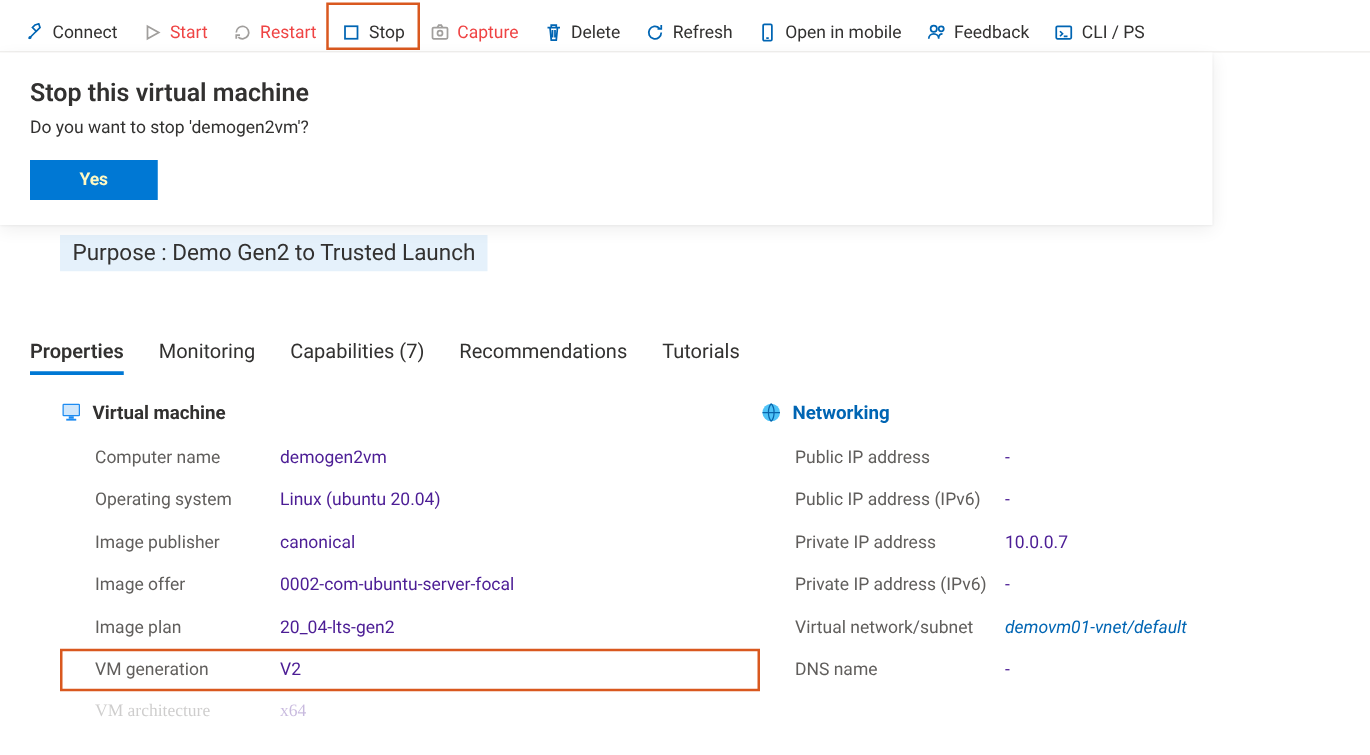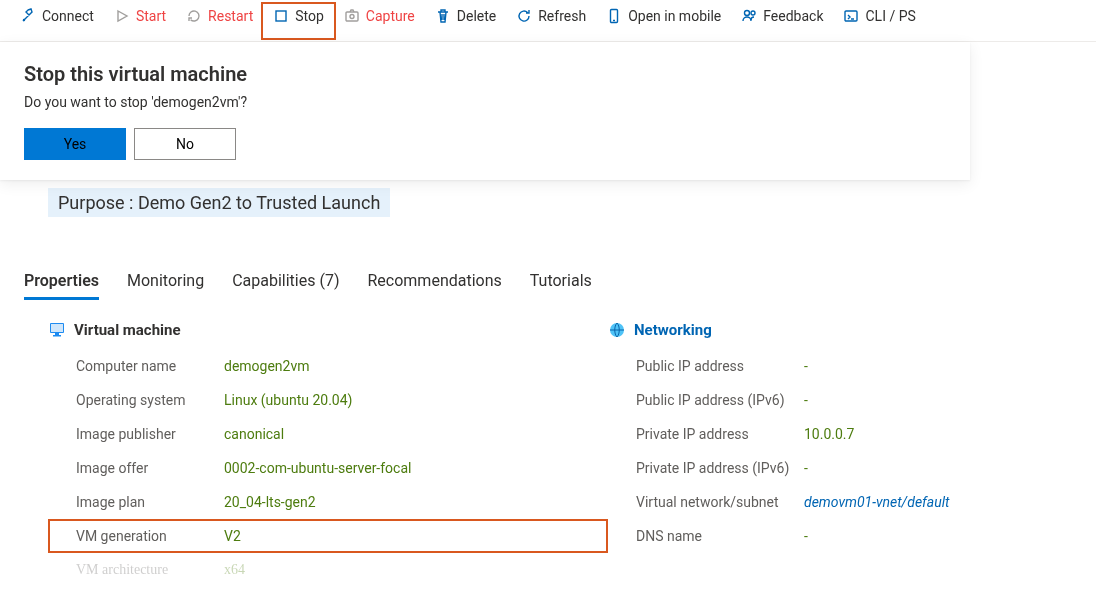--- a/index.html
+++ b/index.html
@@ -18,21 +18,21 @@
   .toolbar {
     display: flex;
     align-items: center;
     padding: 4px 10px;
     gap: 0;
     border-bottom: 1px solid #edebe9;
     height: 42px;
   }
   .tb-item {
     display: flex;
-    align-items: flex-start;
+    align-items: flex-end;
     gap: 6px;
     padding: 4px 10px;
     height: 34px;
     color: #323130;
     cursor: pointer;
   }
   .tb-item.disabled {
     color: #ef4444;
     cursor: default;
   }
@@ -69,21 +69,22 @@
     height: 32px;
     border: 1px solid #8a8886;
     background: #fff;
     font-size: 14px;
     font-family: inherit;
     cursor: pointer;
   }
   .btn.primary {
     background: #0078d4;
     border-color: #0078d4;
-    color: #000000;
+    color: #fef9c3;
+    font-weight: bold;
   }
 
   
   .tag-row {
     padding: 8px 0 0 48px;
   }
   .tag {
     display: inline-block;
     background: #e5f1fb;
     color: #323130;
@@ -149,21 +150,21 @@
     color: #605e5c;
     font-size: 14px;
   }
   .prop-label.indent-r {
     width: 196px;
     padding-left: 28px;
   }
   .prop-value {
     flex: 1;
     font-size: 14px;
-    color: #4d7c0f;
+    color: #4c1d95;
   }
   .prop-value.link { color: #0065b3; font-style: italic; }
 
   .vmgen-highlight {
     outline: 2px solid #d9581f;
     outline-offset: -2px;
   }
 
   .fade-row {
     opacity: 0.3;
@@ -251,21 +252,20 @@
       </svg>
     <span class="lbl">CLI / PS</span>
   </div>
 </div>
 
 <div class="dialog">
   <h2>Stop this virtual machine</h2>
   <p>Do you want to stop 'demogen2vm'?</p>
   <div class="dlg-buttons">
     <button class="btn primary">Yes</button>
-    <button class="btn">No</button>
   </div>
 </div>
 
 <div class="tag-row">
   <span class="tag">Purpose : Demo Gen2 to Trusted Launch</span>
 </div>
 
 <div class="tabs">
   <div class="tab active">Properties</div>
   <div class="tab">Monitoring</div>

